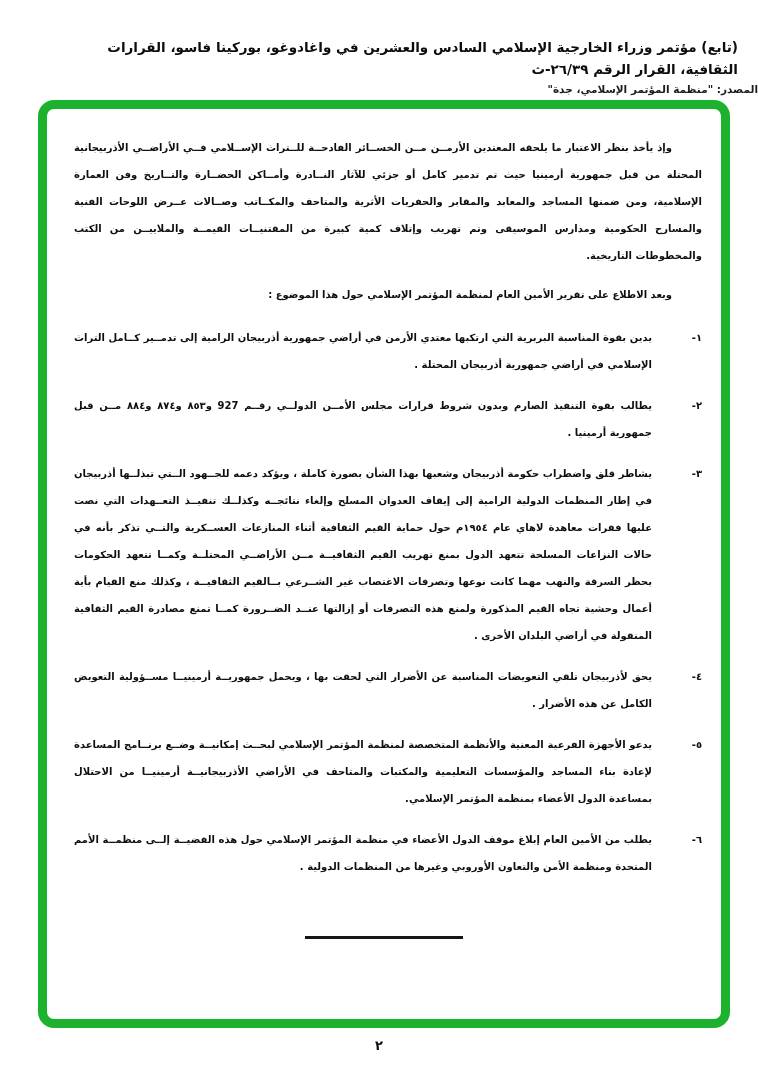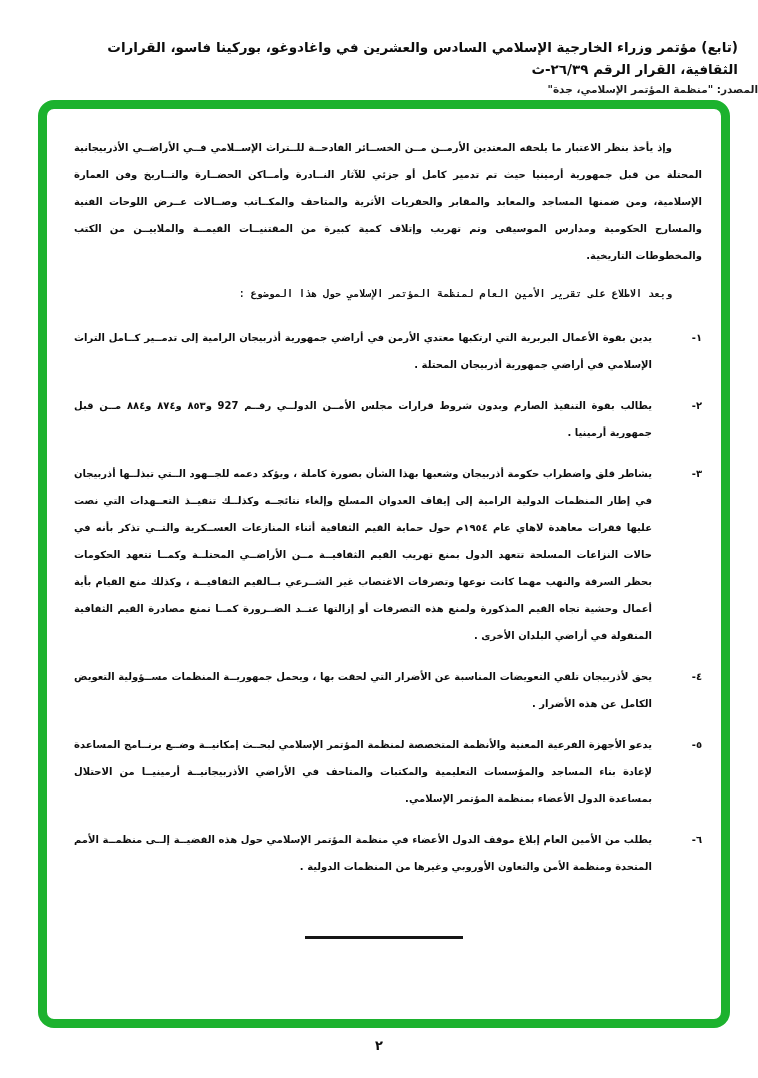--- a/index.html
+++ b/index.html
@@ -36,21 +36,21 @@
   .content{
     position:absolute;inset:9px 9px 9px 9px;
     padding:16px 10px 10px 18px;
     direction:rtl;
     font-size:10px;font-weight:bold;line-height:27px;
     text-align:justify;
     color:#0e0e0e;
     overflow:hidden;
   }
   .preamble{margin:0 0 8px 0;text-indent:30px;}
-  .after-report{margin:12px 0 16px 0;text-indent:30px;font-family:Liberation Mono, monospace;}
+  .after-report{margin:12px 0 16px 0;text-indent:30px;}
   .items{margin-top:16px;}
   .item{display:flex;margin-bottom:14px;}
   .item-num{flex:0 0 50px;white-space:nowrap;}
   .item-text{flex:1;text-align:justify;}
   
   .divider{
     position:absolute;left:305px;top:936px;
     width:158px;height:3px;background:#161616;
   }
   .page-number{
@@ -71,33 +71,33 @@
   <div class="frame" style="border-color: rgb(28, 178, 46);">
     <div class="content">
 
       <p class="preamble">وإذ يأخذ بنظر الاعتبار ما يلحقه المعتدين الأرمــن مــن الخســائر الفادحــة للــتراث الإســلامي فــي الأراضــي الأذربيجانية المحتلة من قبل جمهورية أرمينيا حيث تم تدمير كامل أو جزئي للآثار النــادرة وأمــاكن الحضــارة والتــاريخ وفن العمارة الإسلامية، ومن ضمنها المساجد والمعابد والمقابر والحفريات الأثرية والمتاحف والمكــاتب وصــالات عــرض اللوحات الفنية والمسارح الحكومية ومدارس الموسيقى وتم تهريب وإتلاف كمية كبيرة من المقتنيــات القيمــة والملاييــن من الكتب والمخطوطات التاريخية.</p>
 
       <p class="after-report">وبعد الاطلاع على تقرير الأمين العام لمنظمة المؤتمر الإسلامي حول هذا الموضوع :</p>
 
       <div class="items">
         <div class="item">
           <span class="item-num">١-</span>
-          <span class="item-text">يدين بقوة الأعمال البربرية التي ارتكبها معتدي الأرمن في أراضي جمهورية أذربيجان الرامية إلى تدمــير كــامل التراث الإسلامي في أراضي جمهورية أذربيجان المحتلة .</span>
+          <span class="item-text">يدين بقوة المناسبة البربرية التي ارتكبها معتدي الأرمن في أراضي جمهورية أذربيجان الرامية إلى تدمــير كــامل التراث الإسلامي في أراضي جمهورية أذربيجان المحتلة .</span>
         </div>
         <div class="item">
           <span class="item-num">٢-</span>
           <span class="item-text">يطالب بقوة التنفيذ الصارم وبدون شروط قرارات مجلس الأمــن الدولــي رقــم 927 و٨٥٣ و٨٧٤ و٨٨٤ مــن قبل جمهورية أرمينيا .</span>
         </div>
         <div class="item">
           <span class="item-num">٣-</span>
           <span class="item-text">يشاطر قلق واضطراب حكومة أذربيجان وشعبها بهذا الشأن بصورة كاملة ، ويؤكد دعمه للجــهود الــتي تبذلــها أذربيجان في إطار المنظمات الدولية الرامية إلى إيقاف العدوان المسلح وإلغاء نتائجــه وكذلــك تنفيــذ التعــهدات التي نصت عليها فقرات معاهدة لاهاي عام ١٩٥٤م حول حماية القيم الثقافية أثناء المنازعات العســكرية والتــي تذكر بأنه في حالات النزاعات المسلحة تتعهد الدول بمنع تهريب القيم الثقافيــة مــن الأراضــي المحتلــة وكمــا تتعهد الحكومات بحظر السرقة والنهب مهما كانت نوعها وتصرفات الاغتصاب غير الشــرعي بــالقيم الثقافيــة ، وكذلك منع القيام بأية أعمال وحشية تجاه القيم المذكورة ولمنع هذه التصرفات أو إزالتها عنــد الضــرورة كمــا تمنع مصادرة القيم الثقافية المنقولة في أراضي البلدان الأخرى .</span>
         </div>
         <div class="item">
           <span class="item-num">٤-</span>
-          <span class="item-text">يحق لأذربيجان تلقي التعويضات المناسبة عن الأضرار التي لحقت بها ، ويحمل جمهوريــة المنظمات مســؤولية التعويض الكامل عن هذه الأضرار .</span>
+          <span class="item-text">يحق لأذربيجان تلقي التعويضات المناسبة عن الأضرار التي لحقت بها ، ويحمل جمهوريــة أرمينيــا مســؤولية التعويض الكامل عن هذه الأضرار .</span>
         </div>
         <div class="item">
           <span class="item-num">٥-</span>
           <span class="item-text">يدعو الأجهزة الفرعية المعنية والأنظمة المتخصصة لمنظمة المؤتمر الإسلامي لبحــث إمكانيــة وضــع برنــامج المساعدة لإعادة بناء المساجد والمؤسسات التعليمية والمكتبات والمتاحف في الأراضي الأذربيجانيــة أرمينيــا من الاحتلال بمساعدة الدول الأعضاء بمنظمة المؤتمر الإسلامي.</span>
         </div>
         <div class="item">
           <span class="item-num">٦-</span>
           <span class="item-text">يطلب من الأمين العام إبلاغ موقف الدول الأعضاء في منظمة المؤتمر الإسلامي حول هذه القضيــة إلــى منظمــة الأمم المتحدة ومنظمة الأمن والتعاون الأوروبي وغيرها من المنظمات الدولية .</span>
         </div>
 

